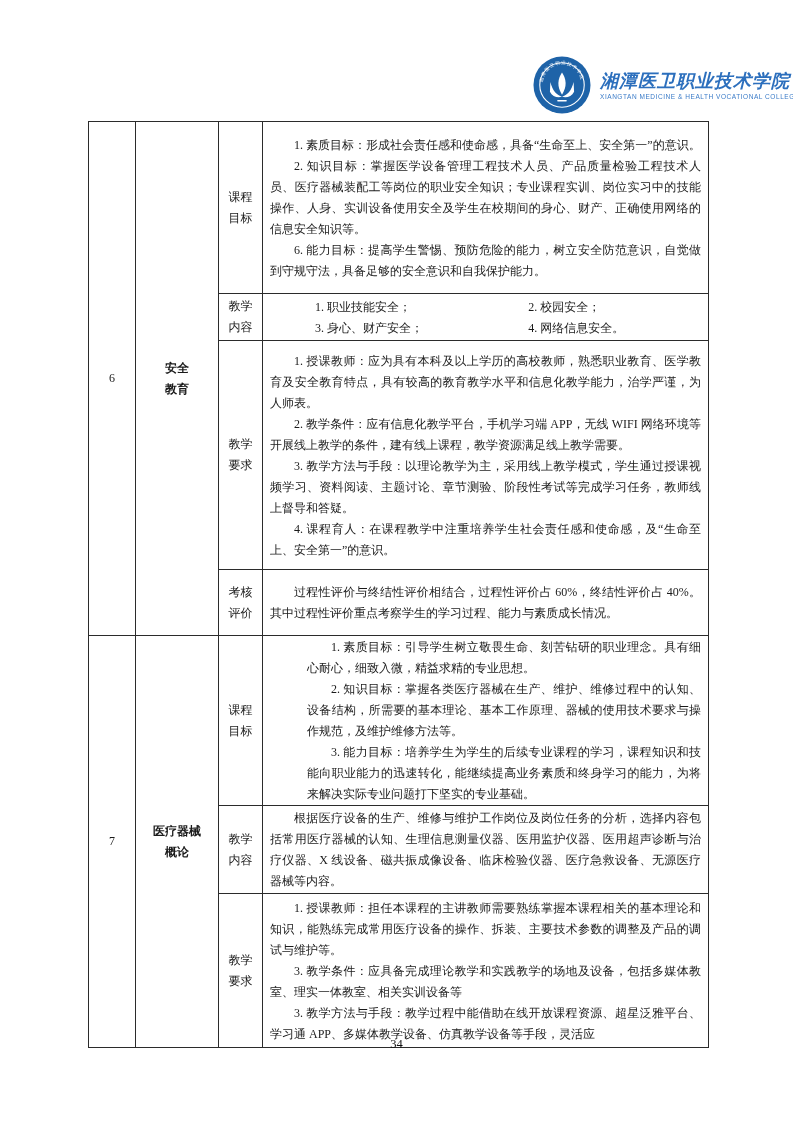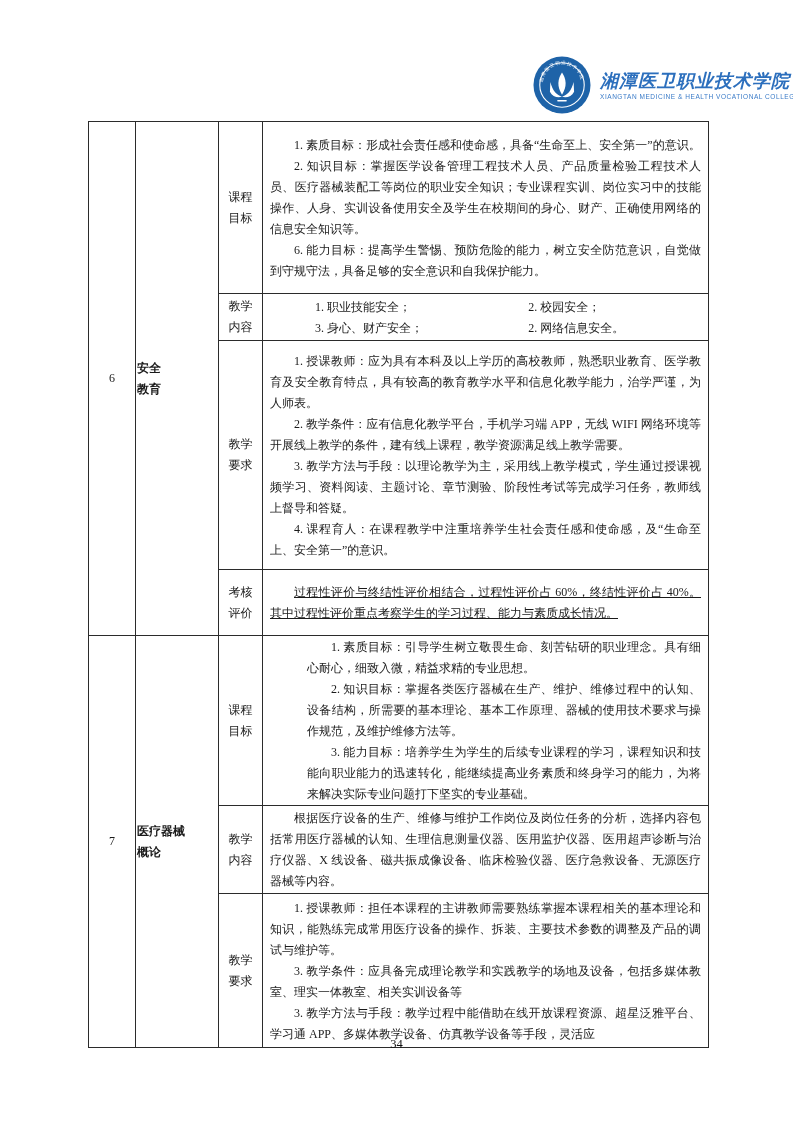--- a/index.html
+++ b/index.html
@@ -25,21 +25,21 @@
   table.doc-table{
     border-collapse:collapse;table-layout:fixed;width:620px;
     border:1.5px solid #2b2b2b;
   }
   table.doc-table td{
     border:1px solid #2b2b2b;vertical-align:middle;
     font-size:12px;line-height:21px;
   }
   td.row-index-cell{text-align:center;width:47px;}
   td.course-name-cell{
-    width:83px;font-weight:bold;line-height:26px;
+    text-align:center;width:83px;font-weight:bold;line-height:26px;
   }
   td.section-label-cell{text-align:center;width:44px;line-height:22px;}
   td.section-content-cell{
     vertical-align:top;padding:1px 7px 0 7px;overflow:hidden;width:446px;
   }
   .para{margin:0;text-indent:2em;text-align:justify;}
   .content-grid{display:grid;grid-template-columns:52% 48%;}
   .content-grid span{display:block;padding-left:2em;}
   
   .page-number{
@@ -90,36 +90,36 @@
             <p class="para">6. 能力目标：提高学生警惕、预防危险的能力，树立安全防范意识，自觉做到守规守法，具备足够的安全意识和自我保护能力。</p>
           </td>
         </tr>
         <tr>
           <td class="section-label-cell">教学<br>内容</td>
           <td class="section-content-cell" style="height: 45px; padding-left: 28px;">
             <div class="content-grid">
               <span>1. 职业技能安全；</span>
               <span>2. 校园安全；</span>
               <span>3. 身心、财产安全；</span>
-              <span>2. 网络信息安全。</span>
+              <span>4. 网络信息安全。</span>
             </div>
           </td>
         </tr>
         <tr>
           <td class="section-label-cell">教学<br>要求</td>
           <td class="section-content-cell" style="height: 227px;">
             <p class="para">1. 授课教师：应为具有本科及以上学历的高校教师，熟悉职业教育、医学教育及安全教育特点，具有较高的教育教学水平和信息化教学能力，治学严谨，为人师表。</p>
             <p class="para">2. 教学条件：应有信息化教学平台，手机学习端 APP，无线 WIFI 网络环境等开展线上教学的条件，建有线上课程，教学资源满足线上教学需要。</p>
             <p class="para">3. 教学方法与手段：以理论教学为主，采用线上教学模式，学生通过授课视频学习、资料阅读、主题讨论、章节测验、阶段性考试等完成学习任务，教师线上督导和答疑。</p>
             <p class="para">4. 课程育人：在课程教学中注重培养学生社会责任感和使命感，及“生命至上、安全第一”的意识。</p>
           </td>
         </tr>
         <tr>
           <td class="section-label-cell">考核<br>评价</td>
-          <td class="section-content-cell" style="height: 64px; text-decoration: underline;">
+          <td class="section-content-cell" style="height: 64px;">
             <p class="para">过程性评价与终结性评价相结合，过程性评价占 60%，终结性评价占 40%。其中过程性评价重点考察学生的学习过程、能力与素质成长情况。</p>
           </td>
         </tr>
         <tr>
           <td class="row-index-cell" rowspan="3">7</td>
           <td class="course-name-cell" rowspan="3">医疗器械<br>概论</td>
           <td class="section-label-cell">课程<br>目标</td>
           <td class="section-content-cell" style="height: 168px; padding-left: 44px;">
             <p class="para">1. 素质目标：引导学生树立敬畏生命、刻苦钻研的职业理念。具有细心耐心，细致入微，精益求精的专业思想。</p>
             <p class="para">2. 知识目标：掌握各类医疗器械在生产、维护、维修过程中的认知、设备结构，所需要的基本理论、基本工作原理、器械的使用技术要求与操作规范，及维护维修方法等。</p>

